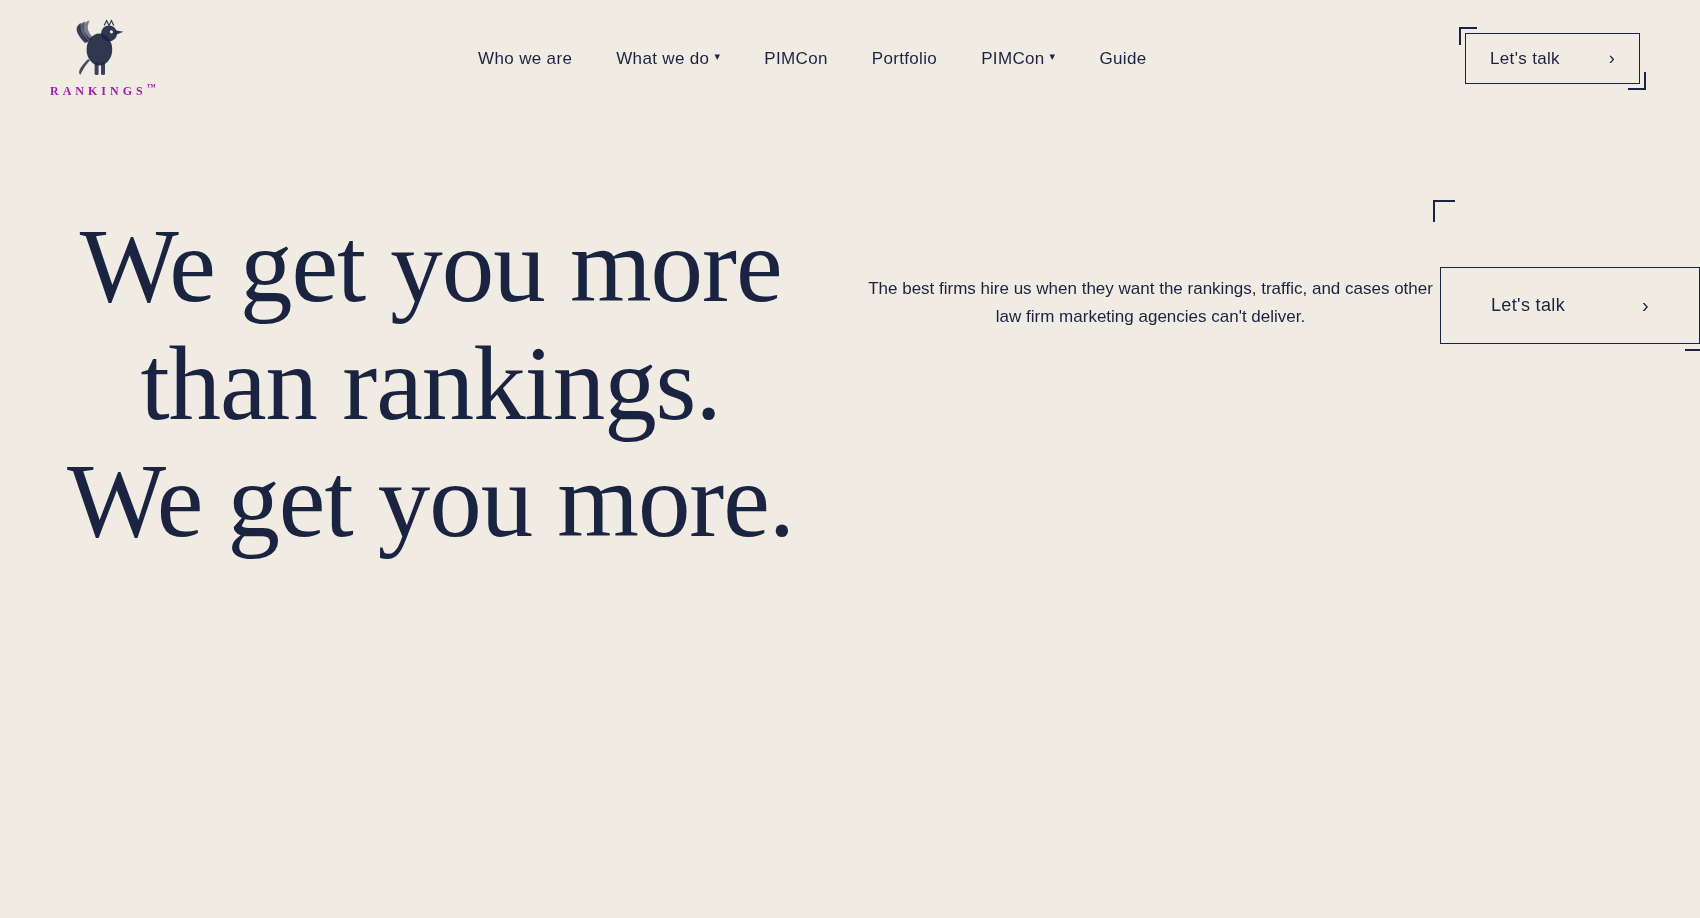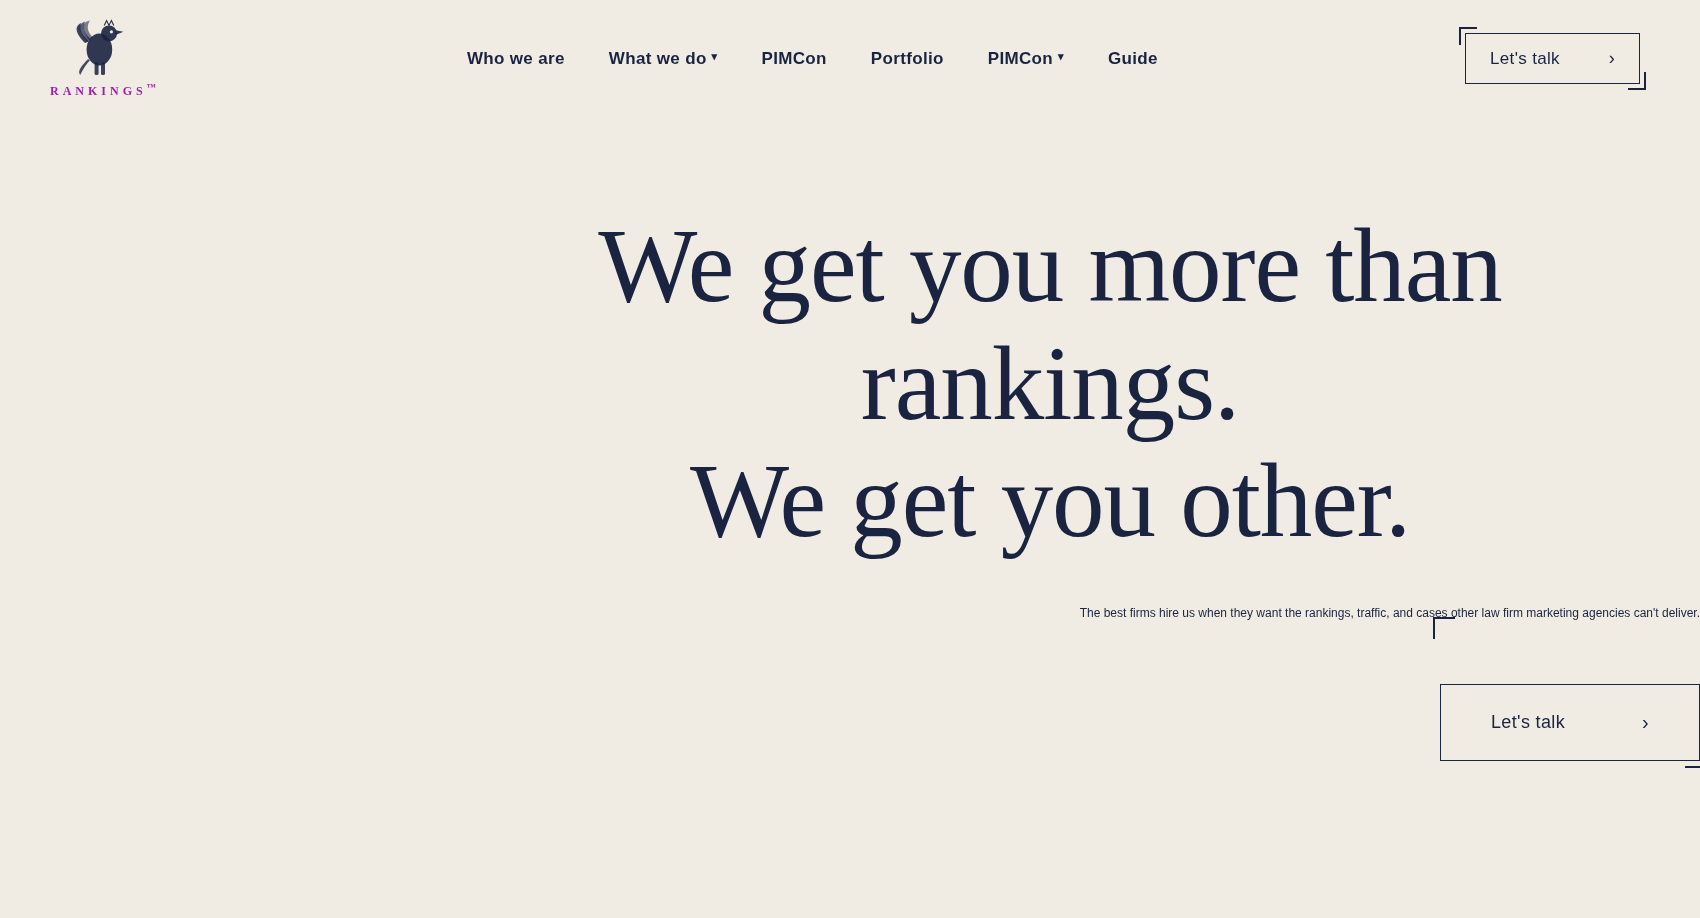--- a/index.html
+++ b/index.html
@@ -48,21 +48,21 @@
       display: flex;
       align-items: center;
       gap: 44px;
     }
 
     nav a {
       text-decoration: none;
       color: #1a2340;
       font-size: 17px;
       font-family: 'Helvetica Neue', Arial, sans-serif;
-      font-weight: 700;
+      font-weight: 400;
       letter-spacing: 0.02em;
       cursor: pointer;
     }
 
     .nav-dropdown {
       display: flex;
       align-items: flex-start;
       gap: 5px;
     }
 
@@ -87,40 +87,40 @@
     }
 
     .cta-btn .arrow {
       font-size: 18px;
       margin-left: 20px;
     }
 
     
     .hero {
       display: flex;
-      flex-direction: column;
-      align-items: flex-end;
+      flex-direction: row;
+      align-items: flex-start;
       text-align: center;
       padding-top: 90px;
     }
 
     .hero-headline {
       font-size: 105px;
       font-family: Georgia, 'Times New Roman', serif;
       font-weight: 400;
       color: #1a2340;
       line-height: 1.12;
       letter-spacing: -0.01em;
       max-width: 1300px;
     }
 
     .hero-subtext {
-      margin-top: 44px;
-      font-family: 'Helvetica Neue', Arial, sans-serif;
-      font-size: 12px;
+      margin-top: 68px;
+      font-family: 'Helvetica Neue', Arial, sans-serif;
+      font-size: 17px;
       color: #1a2340;
       line-height: 1.65;
       max-width: 660px;
       font-weight: 400;
     }
 
     .hero-cta {
       margin-top: 60px;
       display: flex;
       align-items: center;
@@ -253,21 +253,21 @@
     </button>
     <div class="corner-br"></div>
   </div>
 
 </header>
 
 <main class="hero">
 
   <h1 class="hero-headline">
     <span>We get you more than rankings.</span><br>
-    <span>We get you other.</span>
+    <span>We get you more.</span>
   </h1>
 
   <p class="hero-subtext">The best firms hire us when they want the rankings, traffic, and cases other law firm marketing agencies can't deliver.</p>
 
   <div class="hero-cta-wrap">
     <div class="corner-tl"></div>
     <button class="hero-cta">
       <span>Let's talk</span>
       <span class="arrow">›</span>
     </button>

